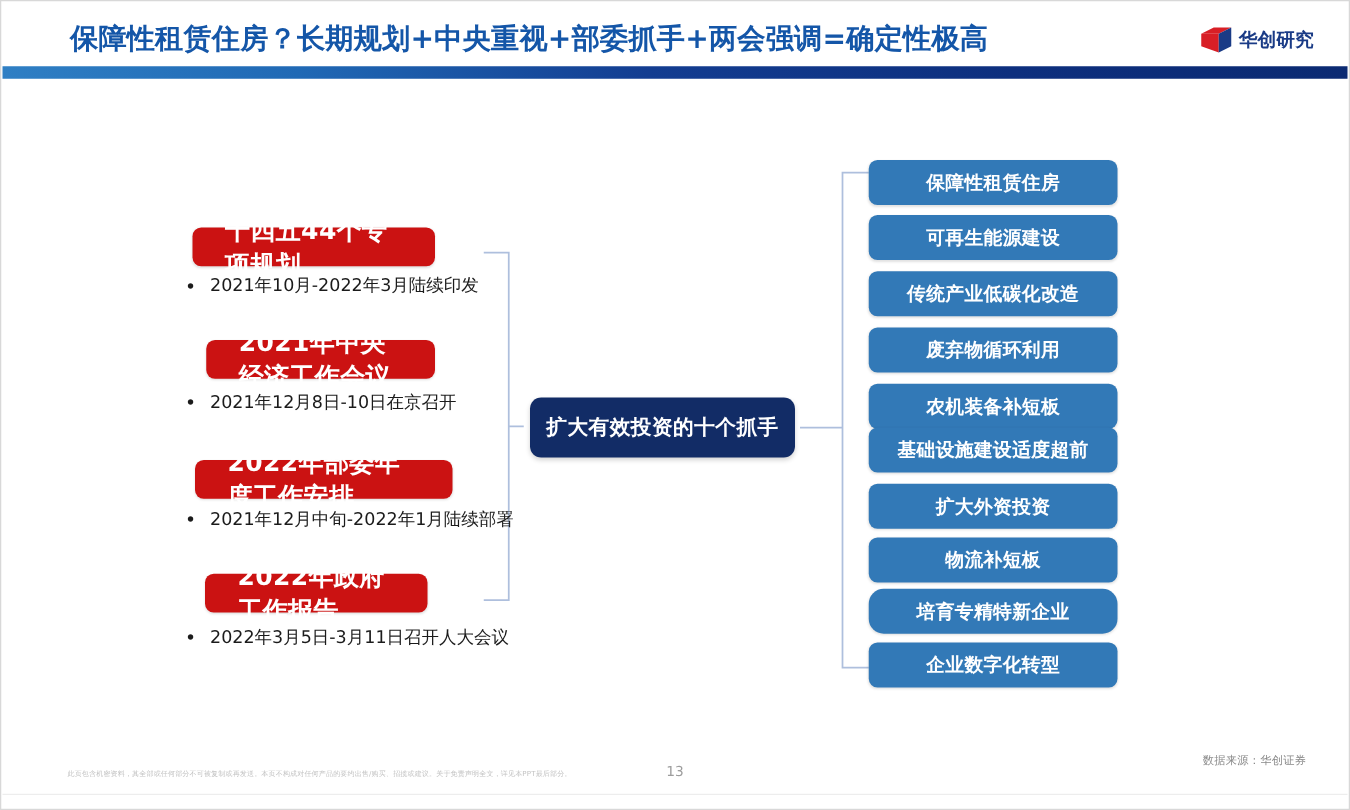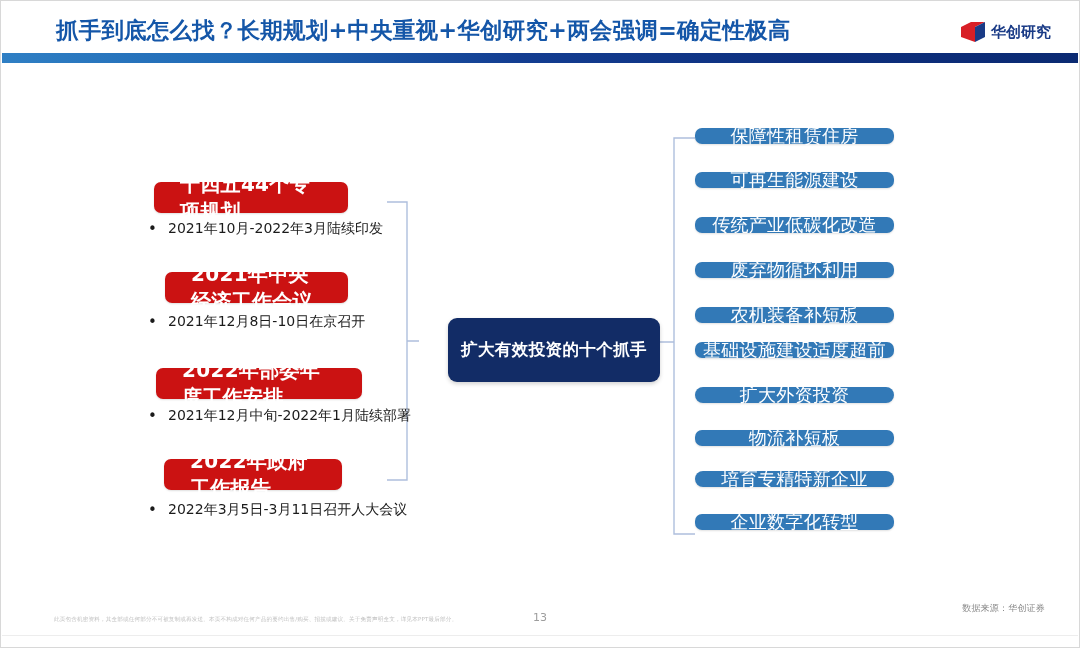--- a/index.html
+++ b/index.html
@@ -46,34 +46,33 @@
     position:absolute;display:flex;align-items:center;
     font-size:14px;color:#1b1b1b;white-space:nowrap;
   }
   .bullet-dot{
     width:14px;display:inline-block;color:#1b1b1b;font-size:15px;line-height:1;
   }
   .bullet-text{margin-left:6px;}
 
   
   #center-box{
-    position:absolute;left:423px;top:317px;width:212px;height:64px;
+    position:absolute;left:423px;top:317px;width:212px;height:48px;
     border-radius:9px;background:#122c66;
     display:flex;align-items:center;justify-content:center;
     color:#ffffff;font-size:16.5px;font-weight:bold;letter-spacing:.4px;
     box-shadow:0 2px 4px rgba(0,0,0,.18);
-    margin-left:24px;
   }
 
   
   .blue-tag{
-    position:absolute;left:694px;width:199px;height:16px;
+    position:absolute;left:694px;width:199px;height:36px;
     border-radius:7px;background:#3279b7;
     display:flex;align-items:center;justify-content:center;
-    color:#ffffff;font-size:18px;font-weight:normal;letter-spacing:.3px;
+    color:#ffffff;font-size:15px;font-weight:bold;letter-spacing:.3px;
     box-shadow:0 1px 2px rgba(0,0,0,.12);
   }
 
   
   #connectors{position:absolute;left:0;top:0;width:1080px;height:648px;pointer-events:none;}
 
   
   #source-note{
     position:absolute;right:34px;top:601px;
     font-size:9px;color:#8a8a8a;letter-spacing:.2px;white-space:nowrap;
@@ -88,21 +87,21 @@
   }
   #footer-rule{
     position:absolute;left:1px;top:634px;width:1076px;height:1px;background:#ededed;
   }
 </style>
 </head>
 <body>
 
 <div id="slide">
 
-  <div id="slide-title">抓手到底怎么找？长期规划+中央重视+华创研究+两会强调=确定性极高</div>
+  <div id="slide-title">保障性租赁住房？长期规划+中央重视+部委抓手+两会强调=确定性极高</div>
 
   <div id="title-rule"></div>
 
   <div id="brand">
     <svg id="brand-mark" viewBox="0 0 26 22">
       <polygon points="1,6 11,1 25,1 15,6" fill="#d81f26"></polygon>
       <polygon points="1,6 15,6 15,21 1,16" fill="#d81f26"></polygon>
       <polygon points="15,6 25,1 25,16 15,21" fill="#1a3b86"></polygon>
     </svg>
     <span id="brand-name">华创研究</span>
@@ -146,21 +145,21 @@
 
   <div id="center-box">扩大有效投资的十个抓手</div>
 
   <div class="right-col">
     <div class="blue-tag" style="top:127px;">保障性租赁住房</div>
     <div class="blue-tag" style="top:171px;">可再生能源建设</div>
     <div class="blue-tag" style="top:216px;">传统产业低碳化改造</div>
     <div class="blue-tag" style="top:261px;">废弃物循环利用</div>
     <div class="blue-tag" style="top:306px;">农机装备补短板</div>
     <div class="blue-tag" style="top:341px;">基础设施建设适度超前</div>
-    <div class="blue-tag" style="top:386px;border-radius:14px;">扩大外资投资</div>
+    <div class="blue-tag" style="top:386px;">扩大外资投资</div>
     <div class="blue-tag" style="top:429px;">物流补短板</div>
     <div class="blue-tag" style="top:470px;border-radius:12px;">培育专精特新企业</div>
     <div class="blue-tag" style="top:513px;">企业数字化转型</div>
   </div>
 
   <div id="source-note">数据来源：华创证券</div>
   <div id="footer-rule"></div>
   <div id="disclaimer">此页包含机密资料，其全部或任何部分不可被复制或再发送。本页不构成对任何产品的要约出售/购买、招揽或建议。关于免责声明全文，详见本PPT最后部分。</div>
   <div id="page-num">13</div>
 

